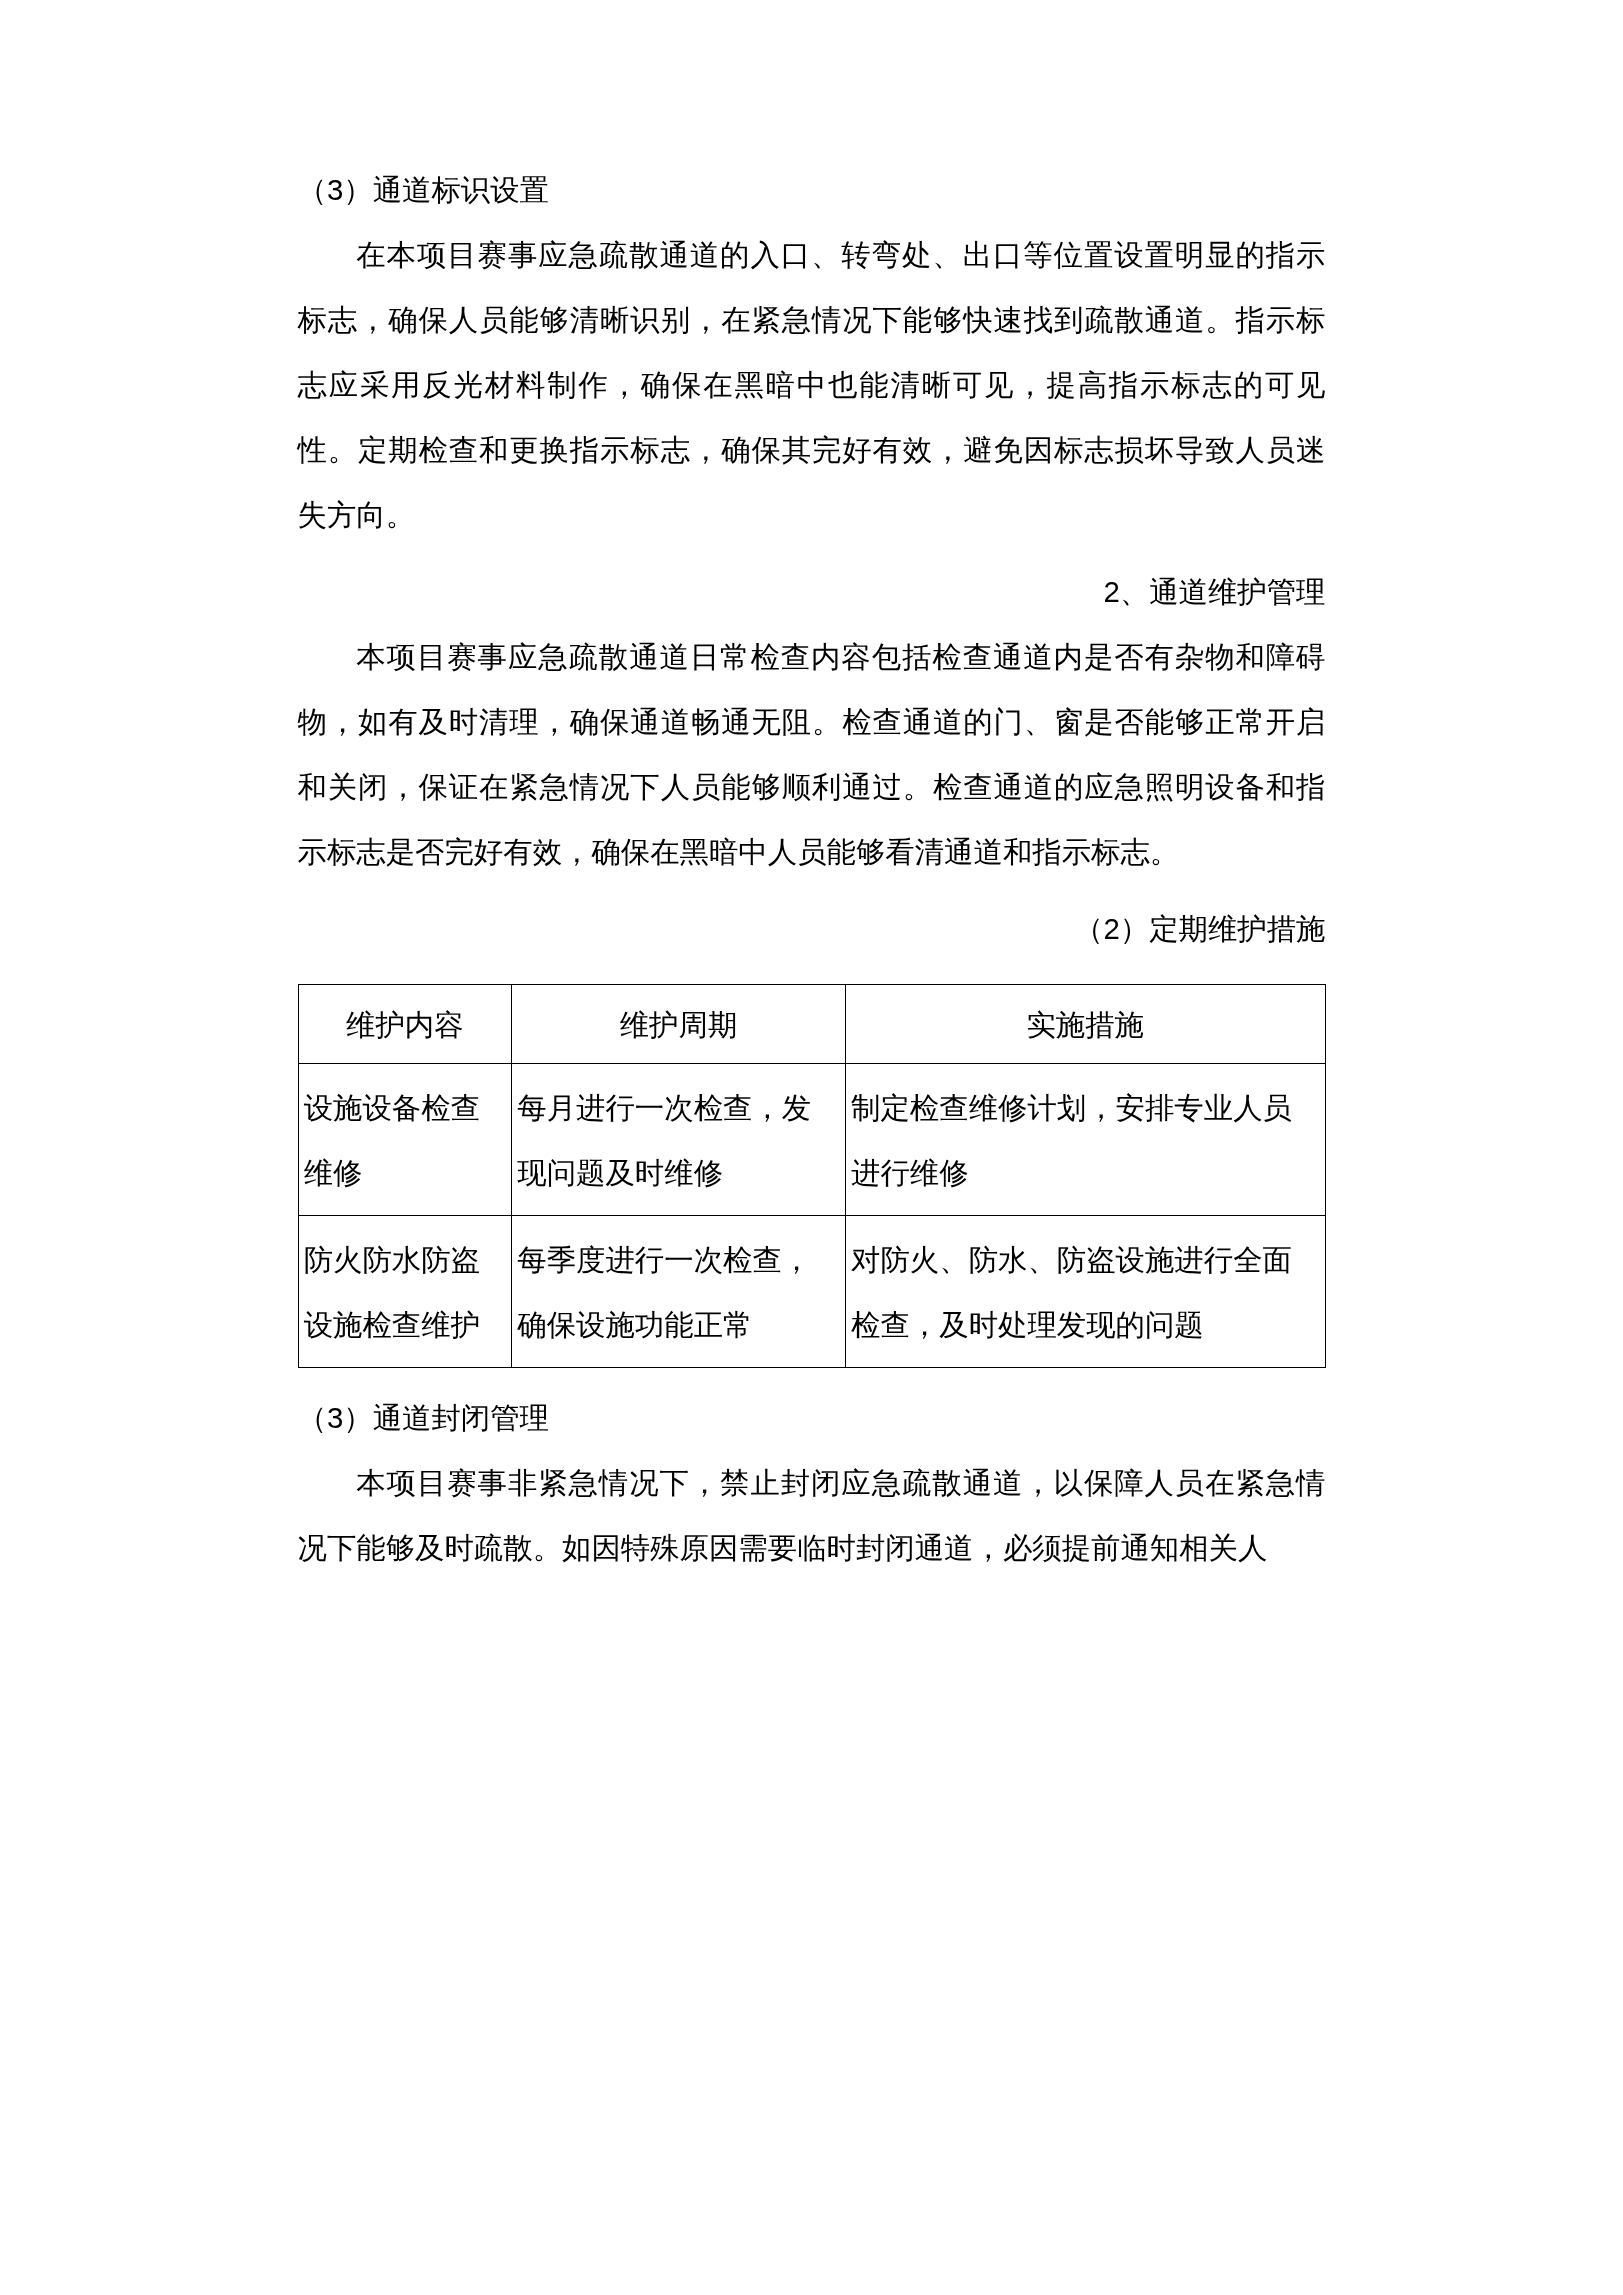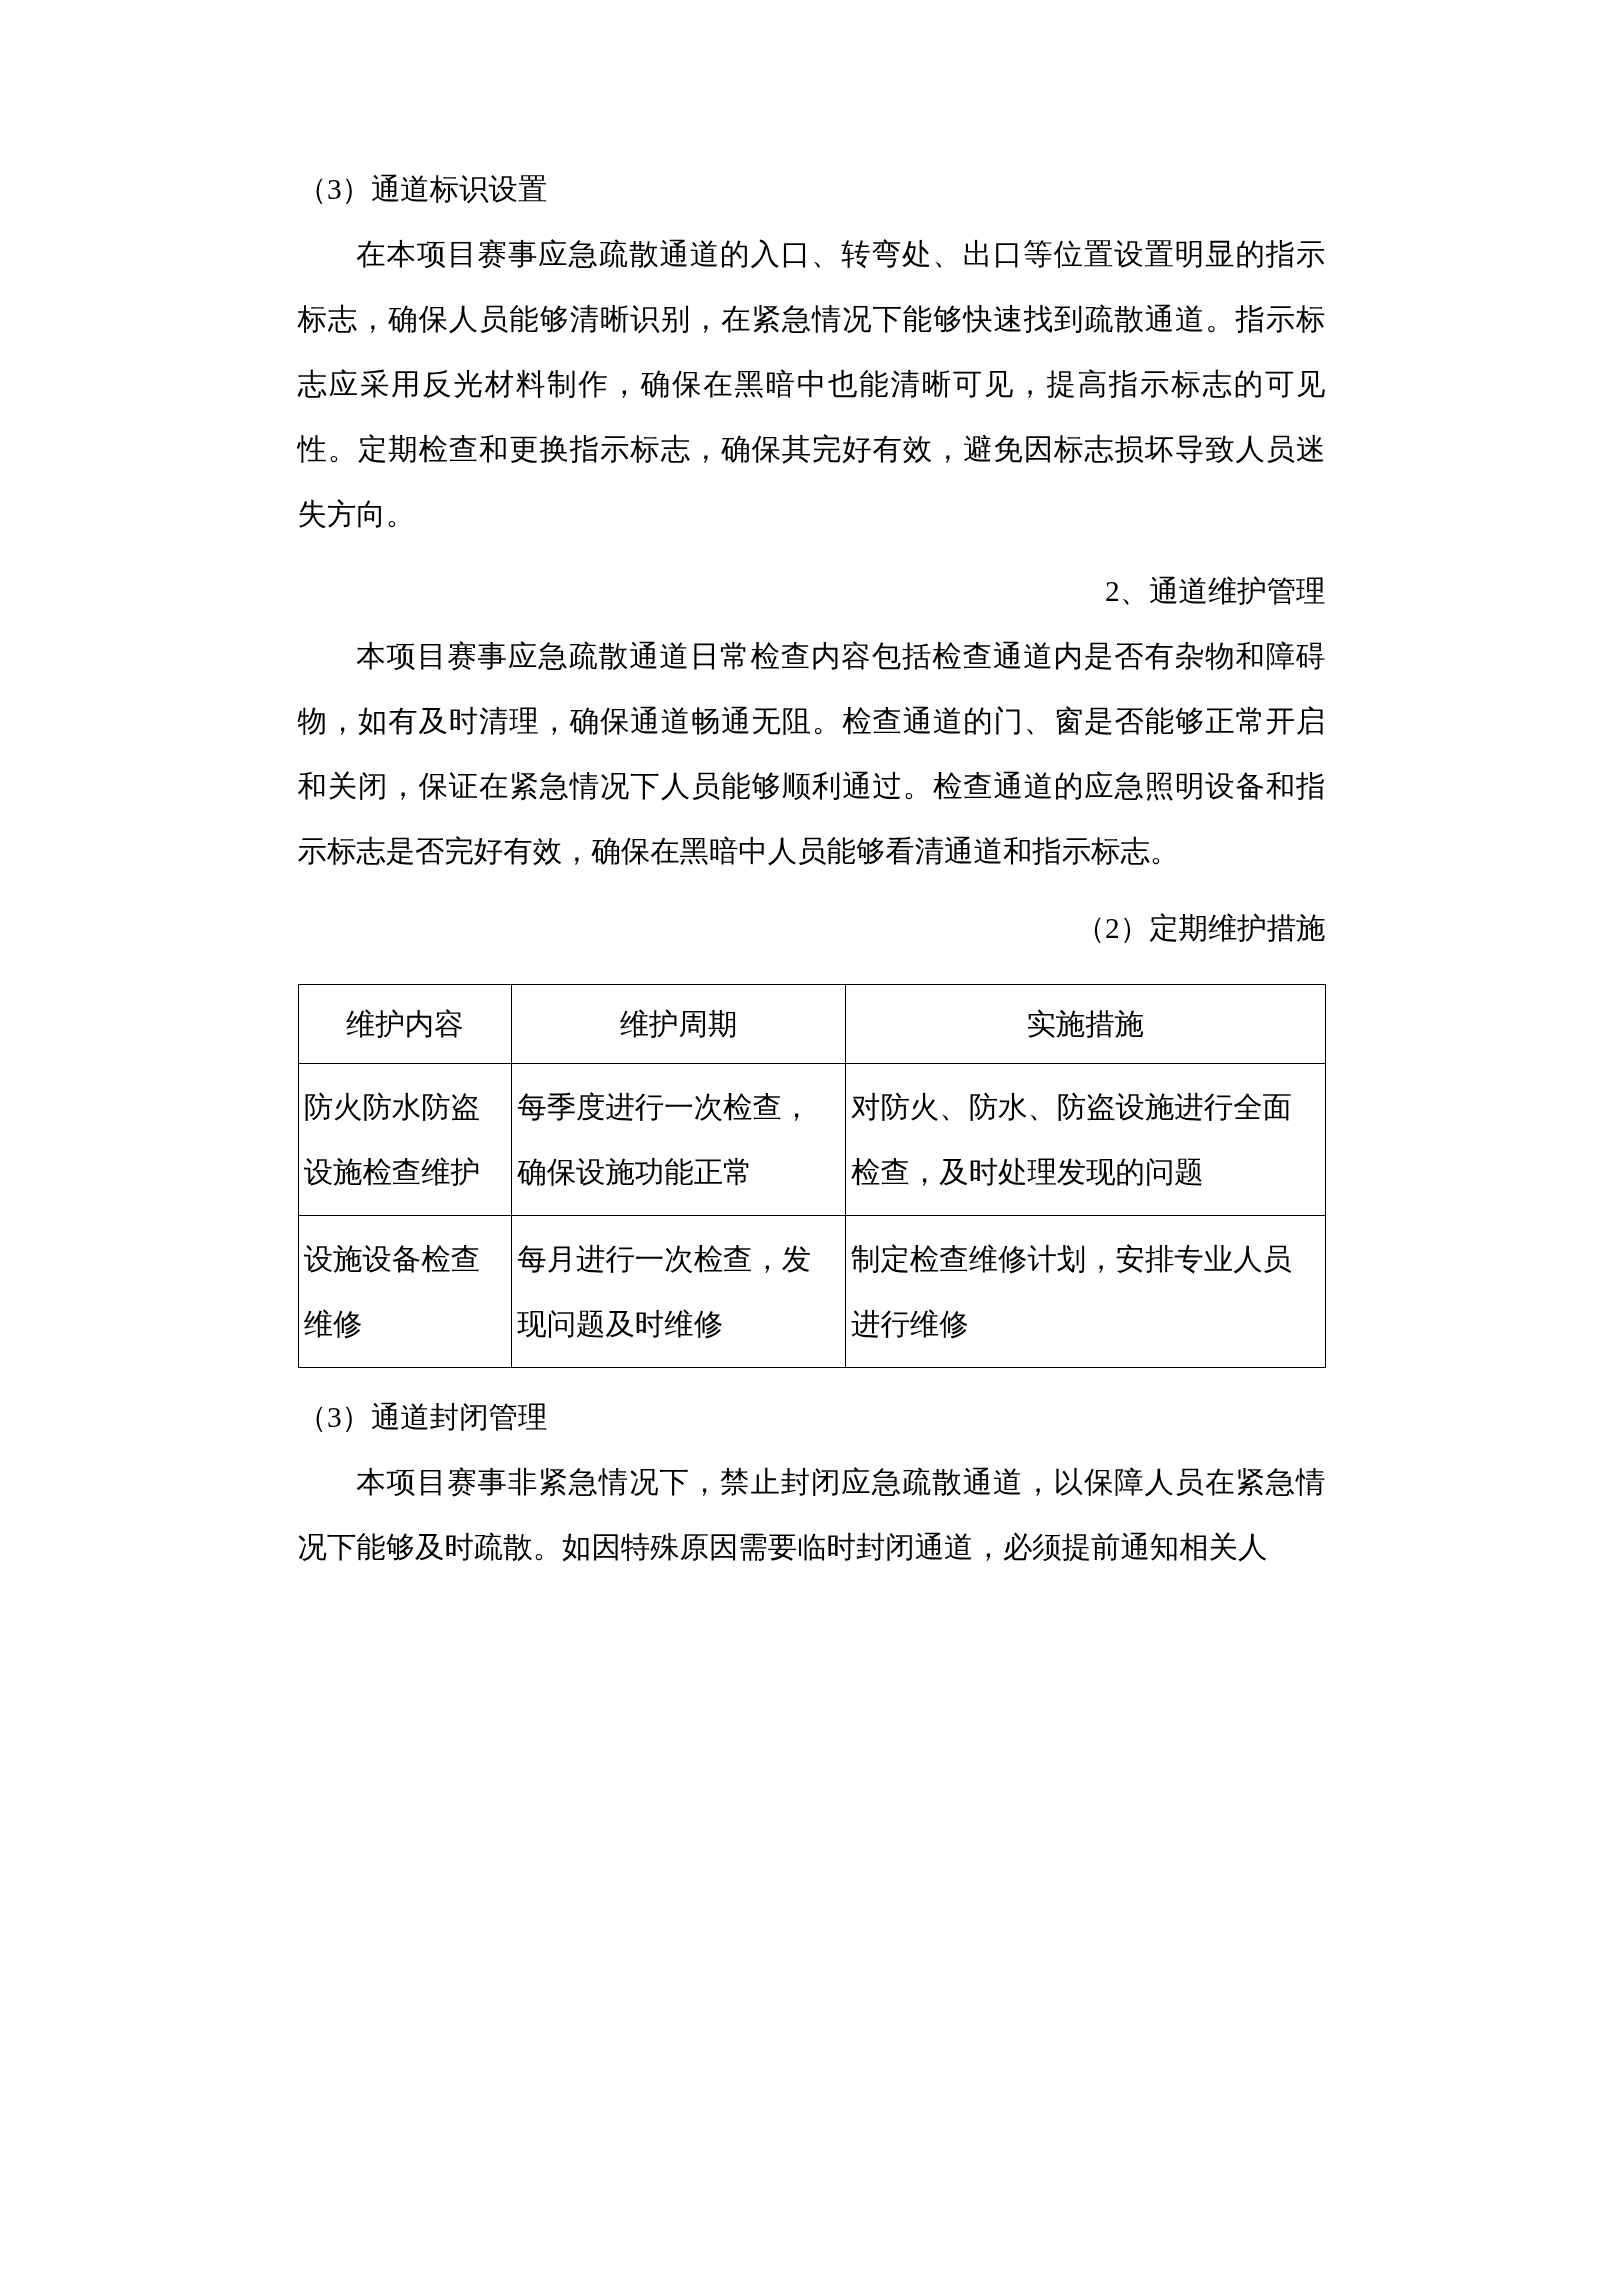--- a/index.html
+++ b/index.html
@@ -4,21 +4,21 @@
 <style>
   * { margin: 0; padding: 0; box-sizing: border-box; }
   html, body { background: #ffffff; }
   .page {
     position: relative;
     width: 1514px;
     height: 2295px;
     margin: 0 auto;
     background: #ffffff;
     color: #000000;
-    font-family: Liberation Serif, serif;
+    font-family: Liberation Sans, sans-serif;
     font-size: 29.4px;
     line-height: 65px;
     padding: 157px 243px 0 243px;
     overflow: hidden;
   }
   .heading {
     text-align: left;
     white-space: pre-wrap;
   }
   .heading.spaced {
@@ -80,28 +80,28 @@
     </colgroup>
     <thead>
       <tr>
         <th>维护内容</th>
         <th>维护周期</th>
         <th>实施措施</th>
       </tr>
     </thead>
     <tbody>
       <tr>
+        <td>设施设备检查维修</td>
+        <td>每月进行一次检查，发现问题及时维修</td>
+        <td>制定检查维修计划，安排专业人员进行维修</td>
+      </tr>
+      <tr>
         <td>防火防水防盗设施检查维护</td>
         <td>每季度进行一次检查，确保设施功能正常</td>
         <td>对防火、防水、防盗设施进行全面检查，及时处理发现的问题</td>
-      </tr>
-      <tr>
-        <td>设施设备检查维修</td>
-        <td>每月进行一次检查，发现问题及时维修</td>
-        <td>制定检查维修计划，安排专业人员进行维修</td>
       </tr>
     </tbody>
   </table>
 
   <div class="heading">（3）通道封闭管理</div>
 
   <div class="para">本项目赛事非紧急情况下，禁止封闭应急疏散通道，以保障人员在紧急情况下能够及时疏散。如因特殊原因需要临时封闭通道，必须提前通知相关人</div>
 
 </div>
 

